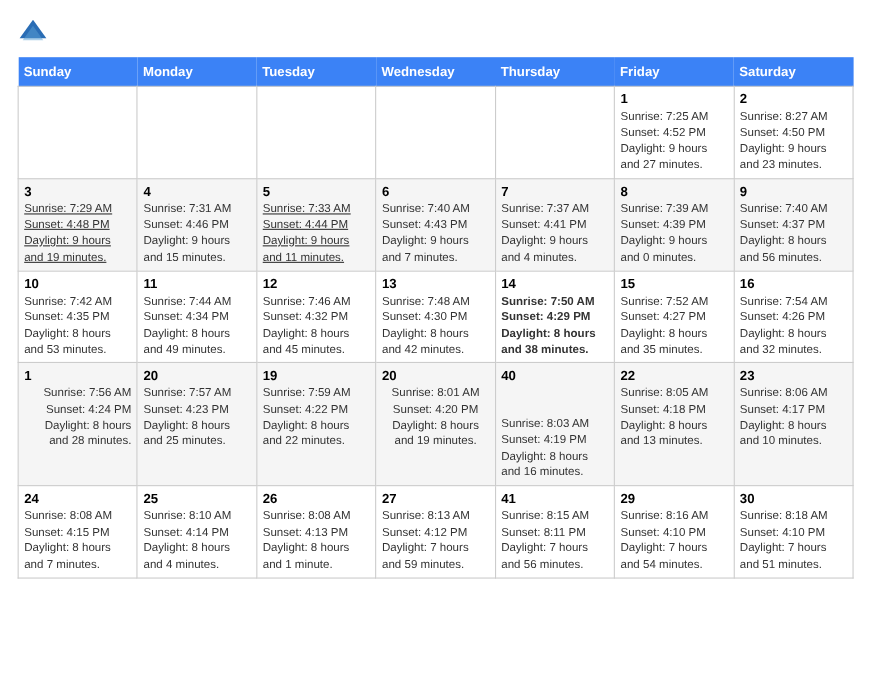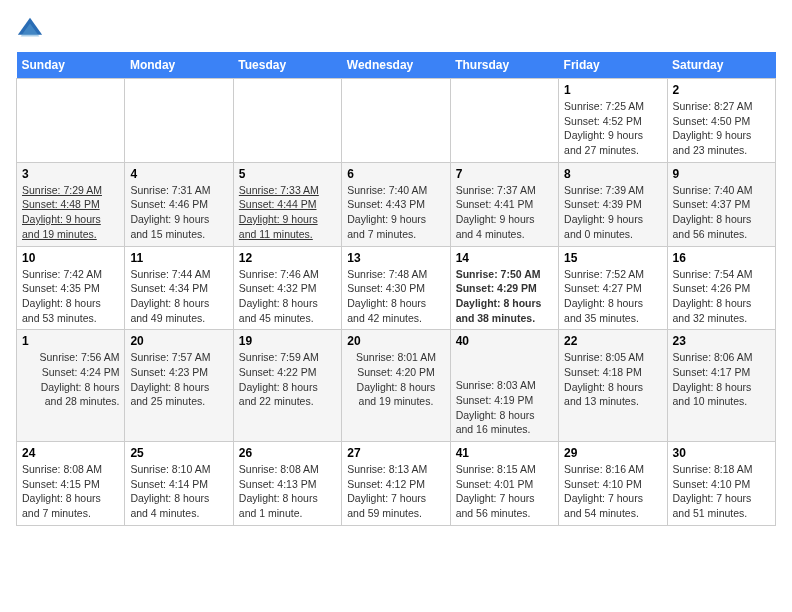--- a/index.html
+++ b/index.html
@@ -289,21 +289,21 @@
         </td>
         <td>
           <span class="day-number">27</span>
           <div class="day-info" style="white-space: pre-line;">Sunrise: 8:13 AM
 Sunset: 4:12 PM
 Daylight: 7 hours and 59 minutes.</div>
         </td>
         <td>
           <span class="day-number">41</span>
           <div class="day-info" style="white-space: pre-line;">Sunrise: 8:15 AM
-Sunset: 4:01 PM
+Sunset: 8:11 PM
 Daylight: 7 hours and 56 minutes.</div>
         </td>
         <td>
           <span class="day-number">29</span>
           <div class="day-info" style="white-space: pre-line;">Sunrise: 8:16 AM
 Sunset: 4:10 PM
 Daylight: 7 hours and 54 minutes.</div>
         </td>
         <td>
           <span class="day-number">30</span>

